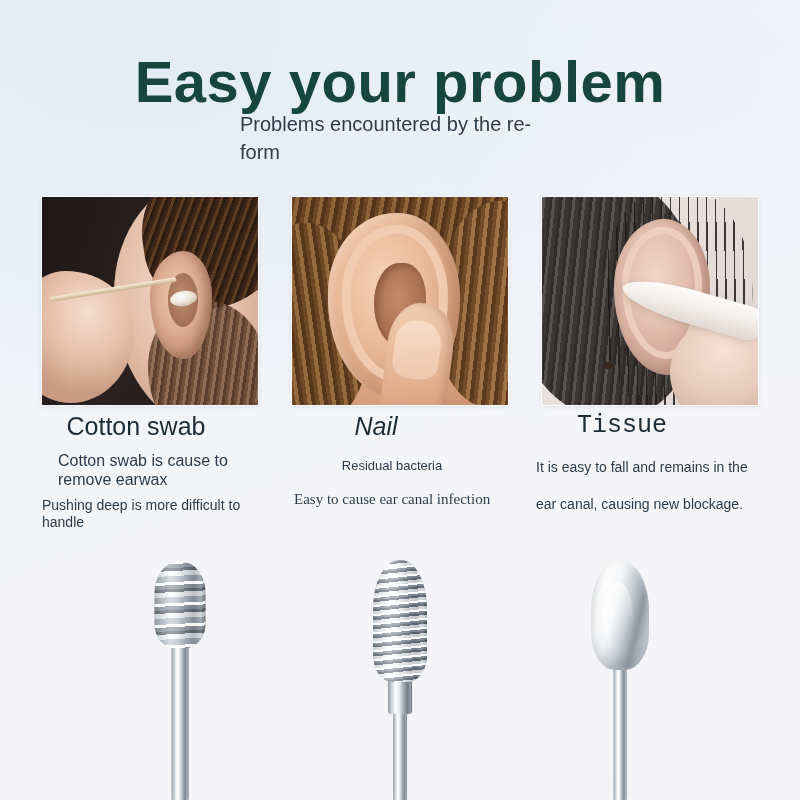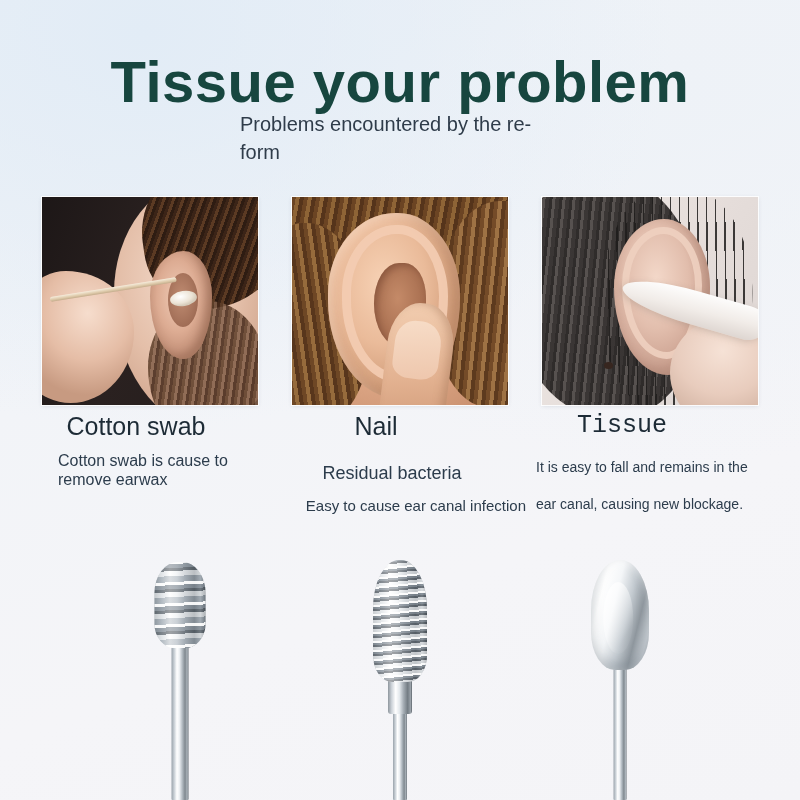--- a/index.html
+++ b/index.html
@@ -265,23 +265,23 @@
   .caption-col .line {
     color: #2c3c4c;
     margin-top: 6px;
   }
   .c1 { left: 42px; width: 228px; }
   .c1 .head { text-align: center; padding: 0 40px 0 0; }
   .c1 .l1 { font-size: 16px; line-height: 19px; margin-top: 10px; padding-left: 16px; }
   .c1 .l2 { font-size: 14px; line-height: 17px; margin-top: 8px; }
 
   .c2 { left: 294px; width: 232px; }
-  .c2 .head { text-align: center; padding: 0 68px 0 0; }
-  .c2 .l1 { font-size: 18px; line-height: 16px; margin-top: 24px; text-align: center; padding: 0 36px 0 0; }
-  .c2 .l2 { font-size: 15px; line-height: 18px; margin-top: 16px; text-align: right; }
+  .c2 .head { text-align: center; padding: 0 68px 0 0; font-style: italic; }
+  .c2 .l1 { font-size: 13px; line-height: 16px; margin-top: 17px; text-align: center; padding: 0 36px 0 0; }
+  .c2 .l2 { font-size: 15px; line-height: 18px; margin-top: 16px; text-align: left; font-family: Liberation Serif, serif; }
 
   .c3 { left: 536px; width: 228px; }
   .c3 .head { text-align: center; padding: 0 56px 0 0; font-family: Liberation Mono, monospace; }
   .c3 .l1 { font-size: 14px; line-height: 17px; margin-top: 18px; }
   .c3 .l2 { font-size: 14px; line-height: 17px; margin-top: 20px; }
 
   
   .tools {
     position: absolute;
     left: 0;
@@ -380,21 +380,21 @@
     width: 30px; height: 72px;
     border-radius: 50%;
     background: linear-gradient(120deg, rgba(255,255,255,0.95) 0%, rgba(255,255,255,0.05) 75%);
   }
 </style>
 </head>
 <body>
 
 <div id="page">
 
-  <h1 class="title">Tissue your problem</h1>
+  <h1 class="title">Easy your problem</h1>
   <div class="subtitle">Problems encountered by the re-form</div>
 
   <div class="photo-row">
 
     <div class="photo p1">
       <div class="photo-inner">
         <div class="bg-dark"></div>
         <div class="head"></div>
         <div class="hair"></div>
         <div class="hair2"></div>
@@ -431,20 +431,21 @@
         <div class="hand"></div>
         <div class="tissue"></div>
       </div>
     </div>
 
   </div>
 
   <div class="caption-col c1">
     <div class="head">Cotton swab</div>
     <div class="line l1">Cotton swab is cause to remove earwax</div>
+    <div class="line l2">Pushing deep is more difficult to handle</div>
   </div>
 
   <div class="caption-col c2">
     <div class="head">Nail</div>
     <div class="line l1">Residual bacteria</div>
     <div class="line l2">Easy to cause ear canal infection</div>
   </div>
 
   <div class="caption-col c3">
     <div class="head">Tissue</div>

